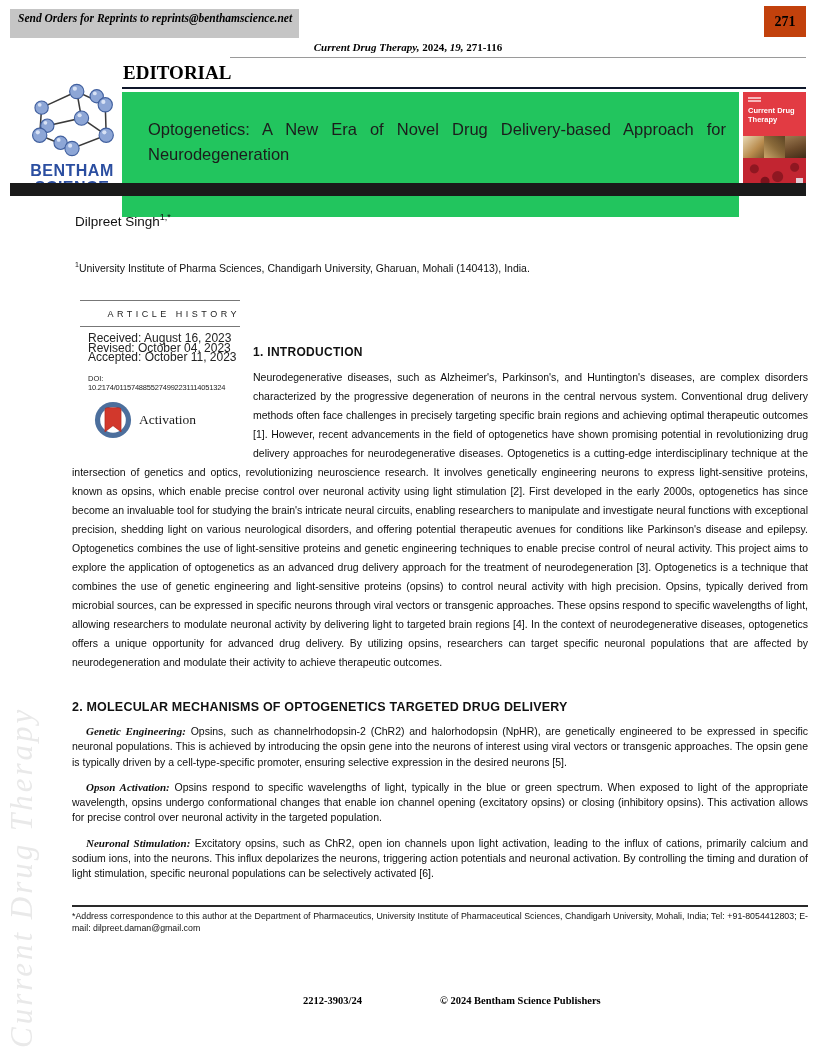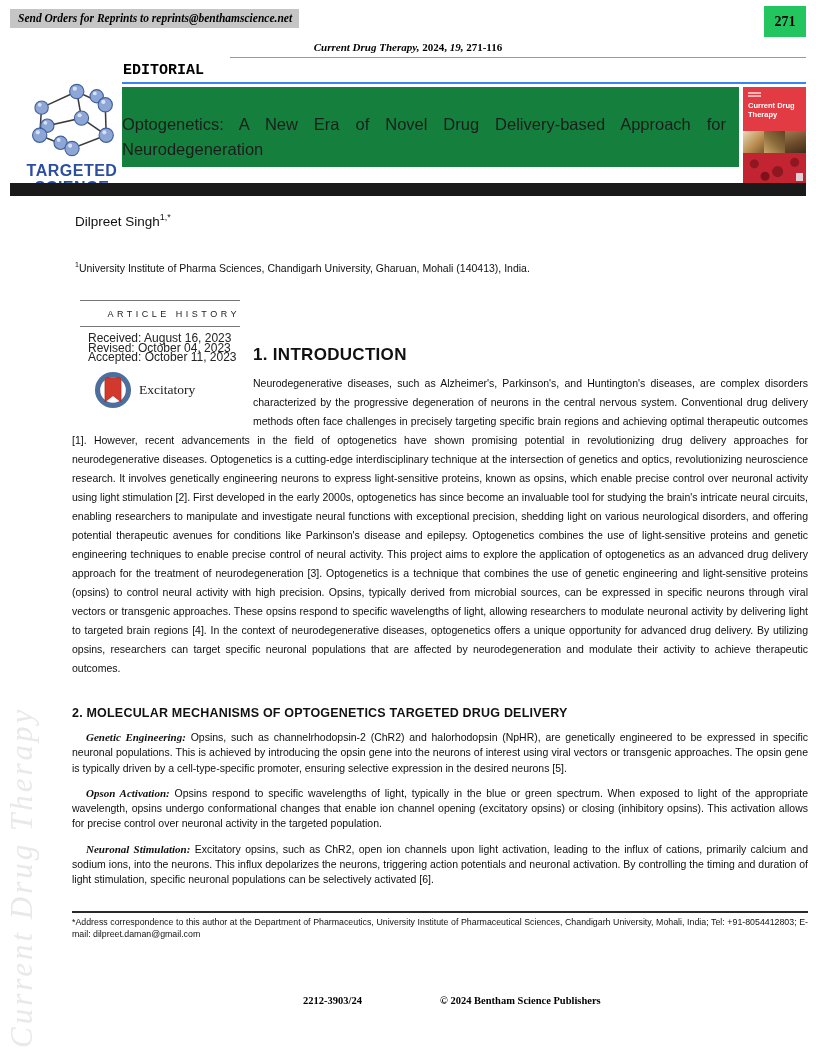--- a/index.html
+++ b/index.html
@@ -16,49 +16,49 @@
     writing-mode:vertical-rl; transform:rotate(180deg);
     font-family:"Liberation Serif", serif; font-style:italic;
     font-size:31px; letter-spacing:3px; color:#e9e9e9; white-space:nowrap;
   }
 
   
   .top-row { position:absolute; top:6px; left:10px; right:10px; height:32px; }
   .reprint-notice {
     display:inline-block; background:#c5c5c5; color:#000;
     font-family:"Liberation Serif", serif; font-weight:bold; font-style:italic;
-    font-size:11.5px; padding:3px 7px 4px 8px; margin-top:3px;text-align:right;
+    font-size:11.5px; padding:3px 7px 14px 8px; margin-top:3px;text-align:right;
   }
   .page-number-box {
     position:absolute; right:0; top:0; width:42px; height:31px;
-    background:#22c55e; text-align:center; line-height:31px;
+    background:#c2410c; text-align:center; line-height:31px;
     font-family:"Liberation Serif", serif; font-weight:bold; font-size:14px; color:#000;
   }
 
   
   .citation {
     position:absolute; top:41px; left:0; width:100%; text-align:center;
     font-family:"Liberation Serif", serif; font-weight:bold; font-size:11px; color:#000;
   }
   .citation .it { font-style:italic; }
   .citation span + span { margin-left:0; }
   .citation-rule { position:absolute; top:57px; left:230px; right:10px; border-top:1px solid #9a9a9a; }
 
   
   .header-block { position:absolute; top:60px; left:10px; right:10px; height:120px; }
   .brand { position:absolute; left:14px; top:22px; width:96px; text-align:center; }
   .brand-name { font-weight:bold; color:#2b4ea0; font-size:16px; letter-spacing:0.5px; line-height:17px; }
   .header-right { margin-left:112px; }
   .editorial-label {
-    font-family:Liberation Mono, monospace; font-weight:bold; font-size:15px;
-    color:#000; padding:2px 0 3px 1px; border-bottom:2px solid #3b82f6;
+    font-family:Liberation Serif, serif; font-weight:bold; font-size:19px;
+    color:#000; padding:2px 0 3px 1px; border-bottom:2px solid #0f172a;
   }
   .title-row { display:flex; margin-top:3px; }
   .title-box {
-    flex:1; background:#15803d; height:80px; padding:25px 13px 0 0;
+    flex:1; background:#22c55e; height:125px; padding:25px 13px 0 26px;
     font-size:16.5px; line-height:25px; color:#1c1c1c; text-align:justify;
   }
   .cover {
     width:63px; height:97px; margin-left:4px; position:relative;
     background:#e23b43; overflow:hidden; flex-shrink:0;
   }
   .cover-topmark { position:absolute; top:5px; left:5px; width:13px; height:2px; background:#f6b7ba; box-shadow:0 3px 0 #f6b7ba; }
   .cover-title {
     position:absolute; top:15px; left:5px; width:48px;
     color:#fff; font-weight:bold; font-size:7.5px; line-height:8.5px;
@@ -95,21 +95,21 @@
   .history-heading {
     text-align:right; font-size:9px; letter-spacing:3.5px; color:#222;
     padding:8px 0 7px; border-bottom:1px solid #777;
   }
   .history-dates { padding:7px 0 0 8px; font-size:12px; line-height:9.5px; color:#222; }
   .history-doi { padding:11px 0 0 8px; font-size:7.5px; line-height:9.5px; color:#222; }
   .doi-number { letter-spacing:-0.2px; }
   .crossmark-row { display:flex; align-items:center; margin:8px 0 0 14px; }
   .crossmark-label { font-family:"Liberation Serif", serif; font-size:13.5px; color:#1a1a1a; margin-left:7px; }
 
-  .sec1-heading { font-size:17px; font-weight:bold; letter-spacing:0.3px; color:#111; margin:45px 0 9px; }
+  .sec1-heading { font-size:12px; font-weight:bold; letter-spacing:0.3px; color:#111; margin:45px 0 9px; }
   .body-para { font-size:10.5px; line-height:19px; text-align:justify; color:#0e0e0e; }
   .sec2-heading { font-size:12.5px; font-weight:bold; letter-spacing:0.2px; color:#111; margin:28px 0 0; }
   .indent-para { font-size:10.5px; line-height:15.25px; text-align:justify; color:#0e0e0e; text-indent:14px; margin-top:10px; }
   .lead-in { font-family:"Liberation Serif", serif; font-weight:bold; font-style:italic; font-size:11px; }
 
   .footnote {
     clear:both; margin-top:24px; border-top:2px solid #2a2a2a; padding-top:4px;
     font-size:8.8px; line-height:11.5px; text-align:justify; color:#111;
   }
 
@@ -164,21 +164,21 @@
           <circle cx="16" cy="24" r="2"></circle>
             <circle cx="83" cy="21" r="2.2"></circle>
           <circle cx="58" cy="35" r="2.2"></circle>
             <circle cx="22" cy="43" r="2"></circle>
           <circle cx="14" cy="53" r="2.2"></circle>
             <circle cx="84" cy="53" r="2.2"></circle>
           <circle cx="36" cy="61" r="2"></circle>
             <circle cx="48" cy="67" r="2.2"></circle>
         </g>
       </svg>
-      <div class="brand-name">TARGETED</div>
+      <div class="brand-name">BENTHAM</div>
       <div class="brand-name">SCIENCE</div>
     </div>
 
     <div class="header-right">
       <div class="editorial-label">EDITORIAL</div>
       <div class="title-row">
         <div class="title-box">Optogenetics: A New Era of Novel Drug Delivery-based Approach for Neurodegeneration</div>
         <div class="cover">
           <div class="cover-topmark"></div>
           <div class="cover-title">Current Drug Therapy</div>
@@ -207,27 +207,31 @@
   <div class="main">
 
     <div class="history-box">
       <div class="history-rule-top"></div>
       <div class="history-heading">ARTICLE HISTORY</div>
       <div class="history-dates">
         <div>Received: August 16, 2023</div>
         <div>Revised: October 04, 2023</div>
         <div>Accepted: October 11, 2023</div>
       </div>
+      <div class="history-doi">
+        <div>DOI:</div>
+        <div class="doi-number">10.2174/0115748855274992231114051324</div>
+      </div>
       <div class="crossmark-row">
         <svg width="38" height="38" viewBox="0 0 40 40">
           <circle cx="20" cy="20" r="19" fill="#4c6f9d"></circle>
           <circle cx="20" cy="20" r="13.5" fill="#ffffff"></circle>
           <path d="M14,7 h12 a2.5,2.5 0 0 1 2.5,2.5 v23 l-8.5,-6.5 -8.5,6.5 v-23 a2.5,2.5 0 0 1 2.5,-2.5 z" fill="#d2382c" stroke="#a82418" stroke-width="0.6"></path>
         </svg>
-        <span class="crossmark-label">Excitatory</span>
+        <span class="crossmark-label">Activation</span>
       </div>
     </div>
 
     <div class="sec1-heading">1. INTRODUCTION</div>
     <p class="body-para">Neurodegenerative diseases, such as Alzheimer's, Parkinson's, and Huntington's diseases, are complex disorders characterized by the progressive degeneration of neurons in the central nervous system. Conventional drug delivery methods often face challenges in precisely targeting specific brain regions and achieving optimal therapeutic outcomes [1]. However, recent advancements in the field of optogenetics have shown promising potential in revolutionizing drug delivery approaches for neurodegenerative diseases. Optogenetics is a cutting-edge interdisciplinary technique at the intersection of genetics and optics, revolutionizing neuroscience research. It involves genetically engineering neurons to express light-sensitive proteins, known as opsins, which enable precise control over neuronal activity using light stimulation [2]. First developed in the early 2000s, optogenetics has since become an invaluable tool for studying the brain's intricate neural circuits, enabling researchers to manipulate and investigate neural functions with exceptional precision, shedding light on various neurological disorders, and offering potential therapeutic avenues for conditions like Parkinson's disease and epilepsy. Optogenetics combines the use of light-sensitive proteins and genetic engineering techniques to enable precise control of neural activity. This project aims to explore the application of optogenetics as an advanced drug delivery approach for the treatment of neurodegeneration [3]. Optogenetics is a technique that combines the use of genetic engineering and light-sensitive proteins (opsins) to control neural activity with high precision. Opsins, typically derived from microbial sources, can be expressed in specific neurons through viral vectors or transgenic approaches. These opsins respond to specific wavelengths of light, allowing researchers to modulate neuronal activity by delivering light to targeted brain regions [4]. In the context of neurodegenerative diseases, optogenetics offers a unique opportunity for advanced drug delivery. By utilizing opsins, researchers can target specific neuronal populations that are affected by neurodegeneration and modulate their activity to achieve therapeutic outcomes.</p>
 
     <div class="sec2-heading">2. MOLECULAR MECHANISMS OF OPTOGENETICS TARGETED DRUG DELIVERY</div>
 
     <p class="indent-para">
       <span class="lead-in">Genetic Engineering:</span>

